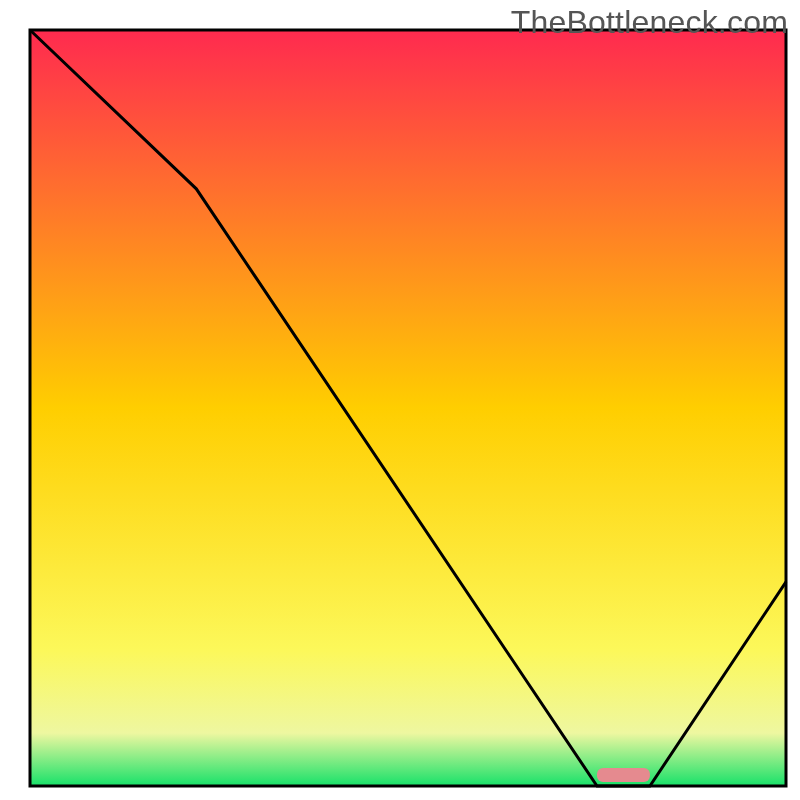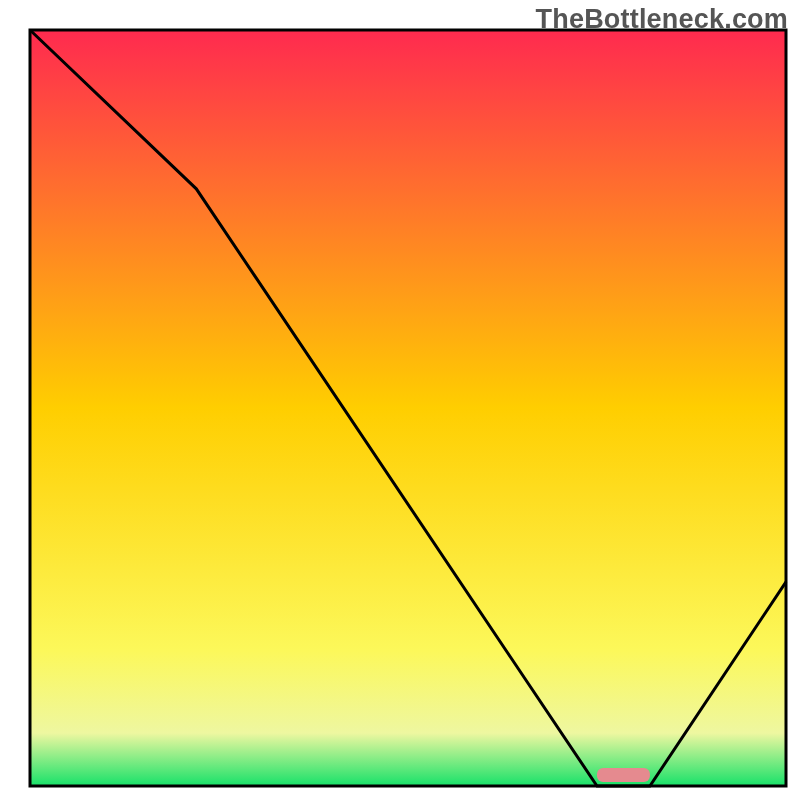--- a/index.html
+++ b/index.html
@@ -12,22 +12,22 @@
   }
   .chart-container {
     position: relative;
     width: 800px;
     height: 800px;
   }
   .watermark {
     position: absolute;
     top: 4px;
     right: 12px;
-    font-size: 27px;
-    font-weight: bold;
+    font-size: 32px;
+    font-weight: normal;
     color: #555555;
     letter-spacing: 0.2px;
     z-index: 10;
   }
   svg {
     display: block;
   }
 </style>
 </head>
 <body>

